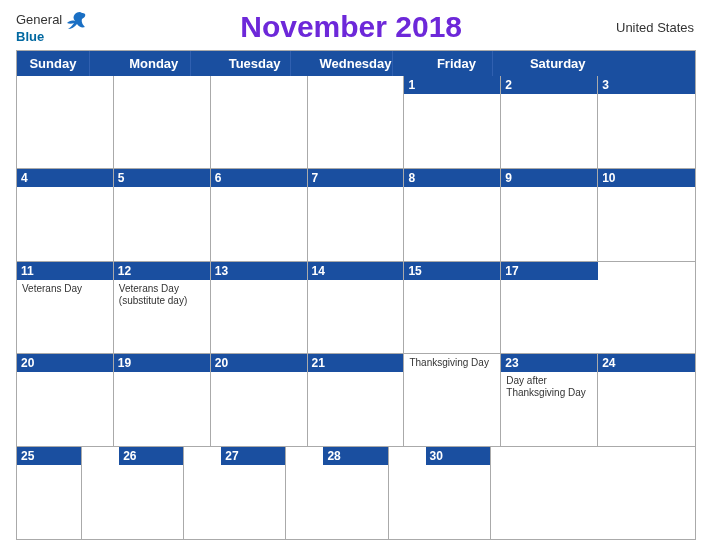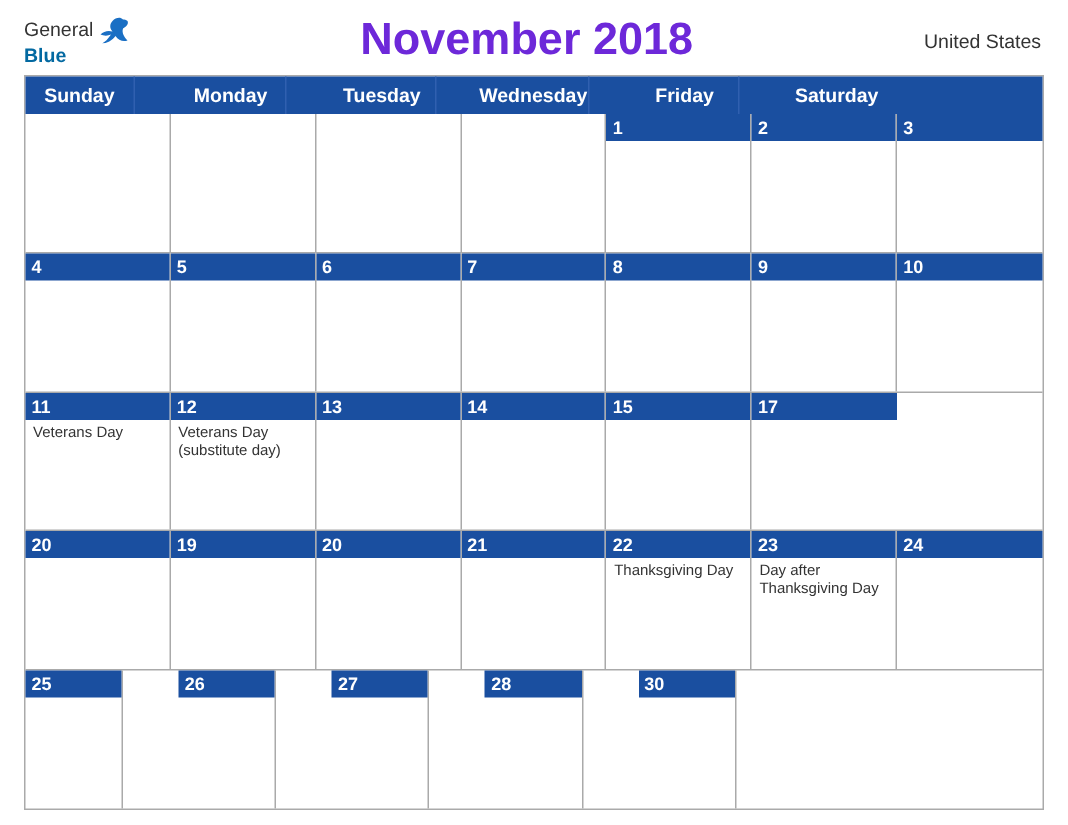--- a/index.html
+++ b/index.html
@@ -233,21 +233,20 @@
           <div class="cal-cell">
             <div class="cell-date">19</div>
           </div>
           <div class="cal-cell">
             <div class="cell-date">20</div>
           </div>
           <div class="cal-cell">
             <div class="cell-date">21</div>
           </div>
           <div class="cal-cell">
-            <div class="cell-date">22</div>
             <div class="cell-event">Thanksgiving Day</div>
           </div>
           <div class="cal-cell">
             <div class="cell-date">23</div>
             <div class="cell-event">Day after Thanksgiving Day</div>
           </div>
           <div class="cal-cell">
             <div class="cell-date">24</div>
           </div>
         </div>

